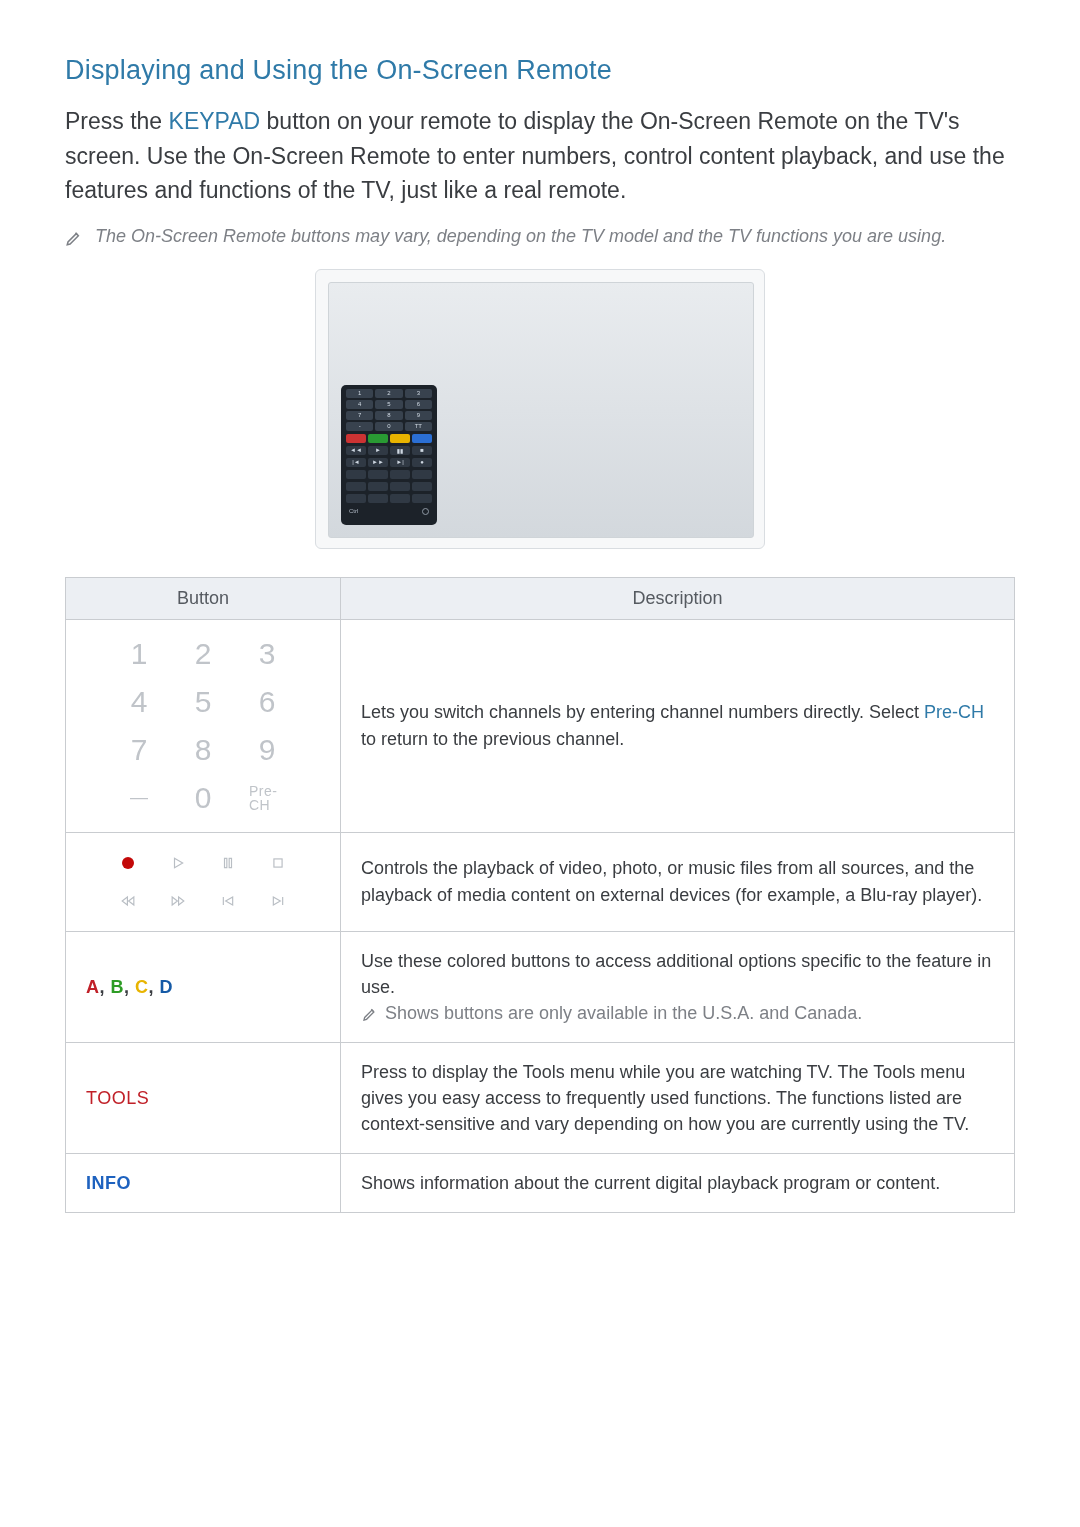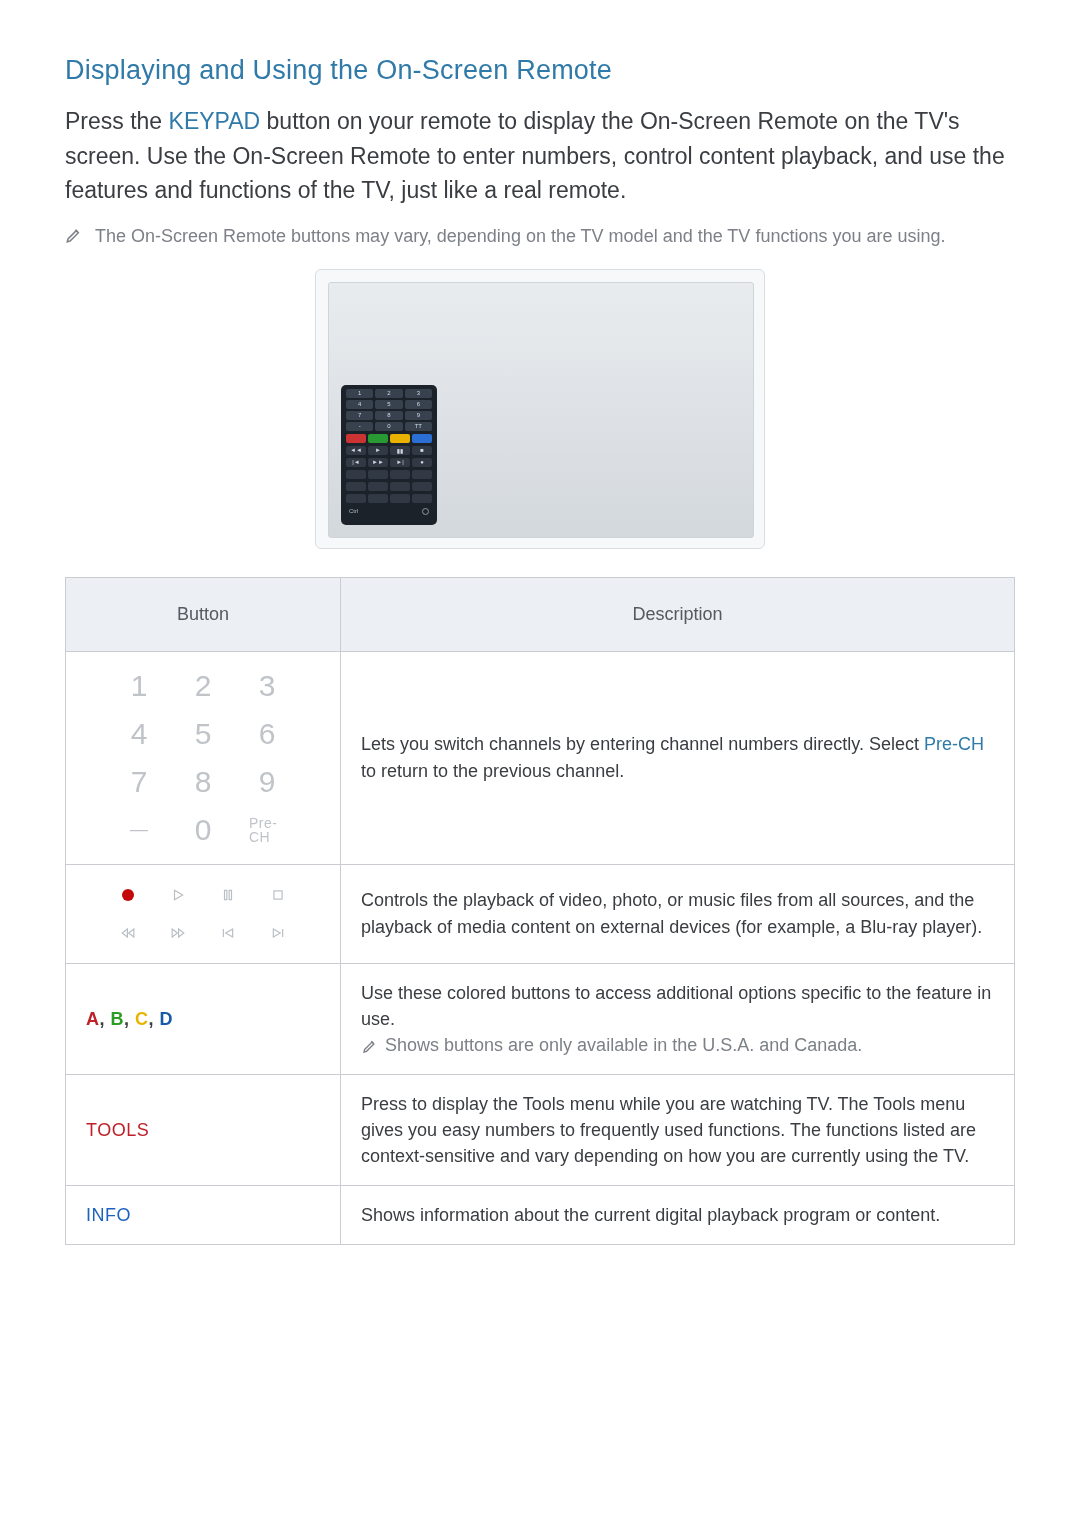--- a/index.html
+++ b/index.html
@@ -32,25 +32,26 @@
     letter-spacing:.2px;
   }
   .intro{
     font-size:23px;
     line-height:1.5;
     margin:0 0 18px 0;
   }
   .kw{color:var(--blue);font-weight:500}
   .note-row{
     display:flex;
-    align-items:flex-start;
+    align-items:flex-end;
     gap:12px;
     margin-bottom:22px;
     color:var(--muted);
     font-size:18px;
+    font-style:italic;
   }
   .pencil{
     flex:0 0 auto;
     width:18px;height:18px;
     display:inline-flex;align-items:center;justify-content:center;
     color:var(--muted);
   }
   
   .illust{
     width:450px;height:280px;
@@ -95,21 +96,21 @@
 
   
   table{
     width:100%;
     border-collapse:collapse;
     font-size:18px;
   }
   thead th{
     background:var(--thead);
     border:1px solid var(--border);
-    padding:26px 14px;
+    padding:10px 14px;
     font-weight:400;
     color:#555a60;
   }
   td{
     border:1px solid var(--border);
     padding:16px 20px;
     vertical-align:middle;
     line-height:1.45;
   }
   .col-b{width:275px}
@@ -141,21 +142,21 @@
   }
   .trans .t{display:flex;align-items:center;justify-content:center}
   .rec{width:12px;height:12px;border-radius:50%;background:#c30909}
   
   .abcd{font-weight:600;letter-spacing:.5px}
   .abcd .a{color:var(--red)}
   .abcd .b{color:var(--green)}
   .abcd .c{color:var(--yellow)}
   .abcd .d{color:var(--dark-blue)}
   .tools{color:var(--red);font-weight:400;letter-spacing:.5px}
-  .info{color:var(--info);font-weight:400;letter-spacing:.5px}
+  .info{color:var(--info);font-weight:700;letter-spacing:.5px}
   .prech-inline{color:var(--blue)}
   .desc-note{color:var(--muted)}
   .desc-note .pencil{display:inline-flex;vertical-align:-3px;margin-right:6px}
 </style>
 </head>
 <body>
 
 <h1 class="page-title">Displaying and Using the On-Screen Remote</h1>
 
 <p class="intro">
@@ -336,21 +337,21 @@
                 <path d="M3 21l3.8-1 11-11-2.8-2.8-11 11L3 21z"></path>
                 <path d="M14 5l3 3"></path>
               </svg>
           </span><span>Shows buttons are only available in the U.S.A. and Canada.</span>
         </span>
       </td>
     </tr>
 
     <tr>
       <td><span class="tools">TOOLS</span></td>
-      <td>Press to display the Tools menu while you are watching TV. The Tools menu gives you easy numbers to frequently used functions. The functions listed are context-sensitive and vary depending on how you are currently using the TV.</td>
+      <td>Press to display the Tools menu while you are watching TV. The Tools menu gives you easy access to frequently used functions. The functions listed are context-sensitive and vary depending on how you are currently using the TV.</td>
     </tr>
 
     <tr>
       <td><span class="info">INFO</span></td>
       <td>Shows information about the current digital playback program or content.</td>
     </tr>
   </tbody>
 </table>
 
 </body></html>

